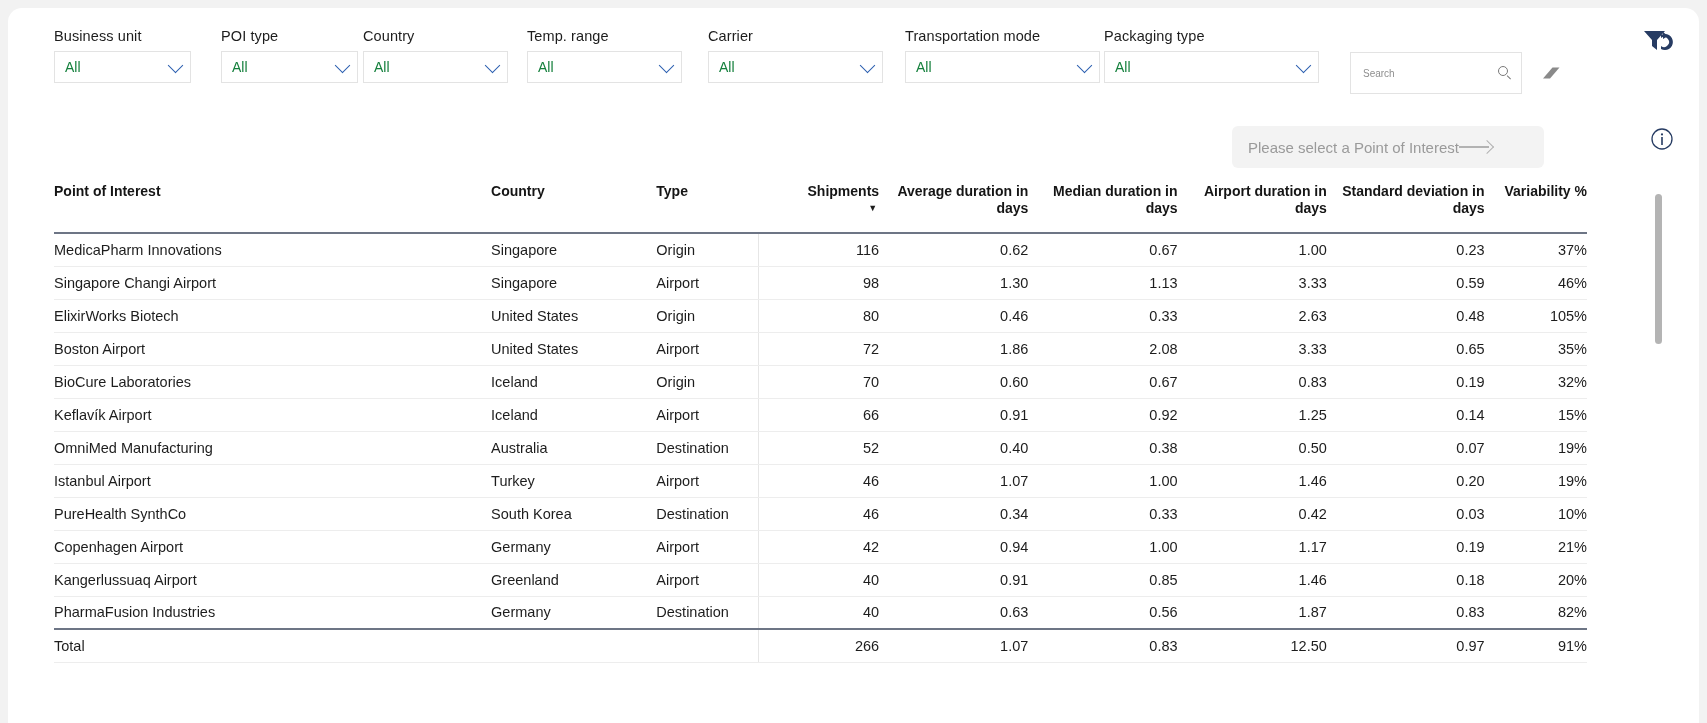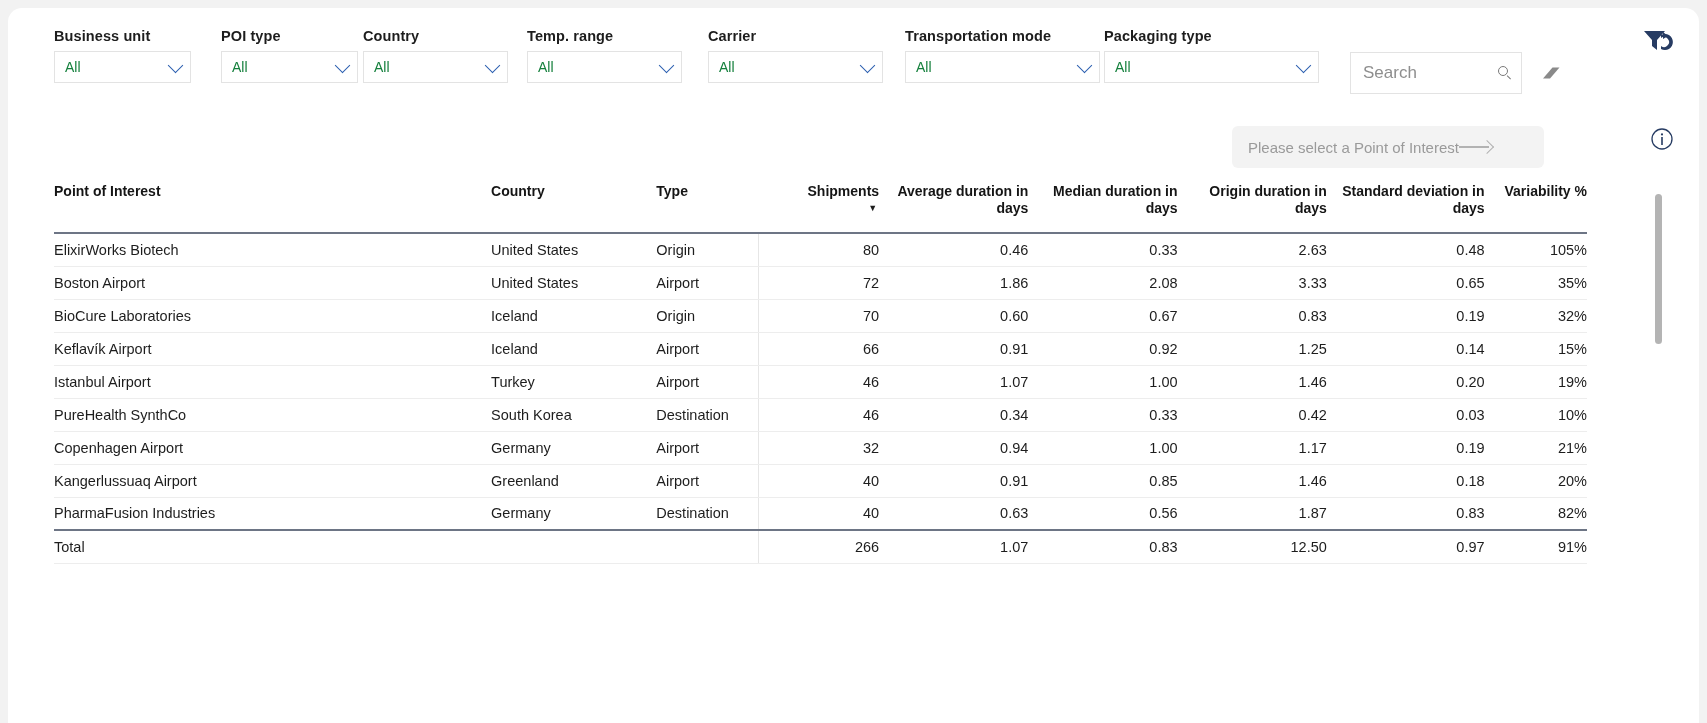--- a/index.html
+++ b/index.html
@@ -24,21 +24,21 @@
     position: absolute;
     left: 0; top: 0;
     width: 1691px; height: 96px;
   }
   .filter {
     position: absolute;
     top: 20px;
   }
   .filter .flabel {
     font-size: 14.5px;
-    font-weight: bold;
+    font-weight: normal;
     color: #1d1d1d;
     letter-spacing: .1px;
     margin-bottom: 7px;
     white-space: nowrap;
   }
   .select {
     position: relative;
     height: 32px;
     border: 1px solid #e3e3e3;
     background: #fff;
@@ -66,21 +66,21 @@
     position: absolute;
     left: 1342px; top: 44px;
     width: 172px; height: 42px;
     border: 1px solid #e3e3e3;
     background: #fff;
     display: flex; align-items: center;
     padding: 0 10px;
   }
   .searchwrap input {
     border: 0; outline: 0;
-    font-size: 17px;
+    font-size: 10px;
     color: #ec4899;
     width: 130px;
     background: transparent;
     font-family: "Liberation Sans", sans-serif;
   }
   .searchwrap input::placeholder { color: #8e8e8e; }
   .mag {
     position: absolute;
     right: 10px; top: 13px;
     width: 13px; height: 13px;
@@ -311,26 +311,48 @@
         <tr class="headrow">
           <th><span>Point of Interest</span></th>
           <th><span>Country</span></th>
           <th><span>Type</span></th>
           <th class="num">
             <span>Shipments</span>
             <span class="sortarrow">▼</span>
           </th>
           <th class="num"><span>Average duration in days</span></th>
           <th class="num"><span>Median duration in days</span></th>
-          <th class="num"><span>Origin duration in days</span></th>
+          <th class="num"><span>Airport duration in days</span></th>
           <th class="num"><span>Standard deviation in days</span></th>
           <th class="num"><span>Variability %</span></th>
         </tr>
       </thead>
       <tbody id="tbody">
+          <tr>
+            <td>MedicaPharm Innovations</td>
+            <td>Singapore</td>
+            <td>Origin</td>
+            <td class="num vsep">116</td>
+            <td class="num">0.62</td>
+            <td class="num">0.67</td>
+            <td class="num">1.00</td>
+            <td class="num">0.23</td>
+            <td class="num">37%</td>
+          </tr>
+          <tr>
+            <td>Singapore Changi Airport</td>
+            <td>Singapore</td>
+            <td>Airport</td>
+            <td class="num vsep">98</td>
+            <td class="num">1.30</td>
+            <td class="num">1.13</td>
+            <td class="num">3.33</td>
+            <td class="num">0.59</td>
+            <td class="num">46%</td>
+          </tr>
           <tr>
             <td>ElixirWorks Biotech</td>
             <td>United States</td>
             <td>Origin</td>
             <td class="num vsep">80</td>
             <td class="num">0.46</td>
             <td class="num">0.33</td>
             <td class="num">2.63</td>
             <td class="num">0.48</td>
             <td class="num">105%</td>
@@ -362,20 +384,31 @@
             <td>Iceland</td>
             <td>Airport</td>
             <td class="num vsep">66</td>
             <td class="num">0.91</td>
             <td class="num">0.92</td>
             <td class="num">1.25</td>
             <td class="num">0.14</td>
             <td class="num">15%</td>
           </tr>
           <tr>
+            <td>OmniMed Manufacturing</td>
+            <td>Australia</td>
+            <td>Destination</td>
+            <td class="num vsep">52</td>
+            <td class="num">0.40</td>
+            <td class="num">0.38</td>
+            <td class="num">0.50</td>
+            <td class="num">0.07</td>
+            <td class="num">19%</td>
+          </tr>
+          <tr>
             <td>Istanbul Airport</td>
             <td>Turkey</td>
             <td>Airport</td>
             <td class="num vsep">46</td>
             <td class="num">1.07</td>
             <td class="num">1.00</td>
             <td class="num">1.46</td>
             <td class="num">0.20</td>
             <td class="num">19%</td>
           </tr>
@@ -387,21 +420,21 @@
             <td class="num">0.34</td>
             <td class="num">0.33</td>
             <td class="num">0.42</td>
             <td class="num">0.03</td>
             <td class="num">10%</td>
           </tr>
           <tr>
             <td>Copenhagen Airport</td>
             <td>Germany</td>
             <td>Airport</td>
-            <td class="num vsep">32</td>
+            <td class="num vsep">42</td>
             <td class="num">0.94</td>
             <td class="num">1.00</td>
             <td class="num">1.17</td>
             <td class="num">0.19</td>
             <td class="num">21%</td>
           </tr>
           <tr>
             <td>Kangerlussuaq Airport</td>
             <td>Greenland</td>
             <td>Airport</td>

